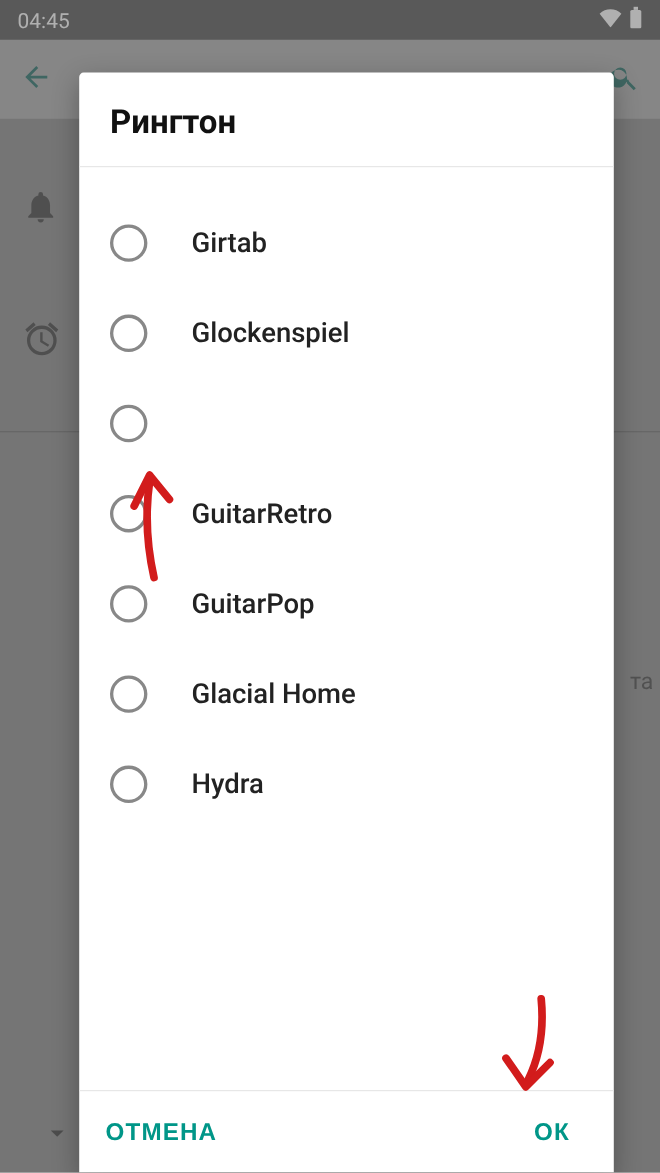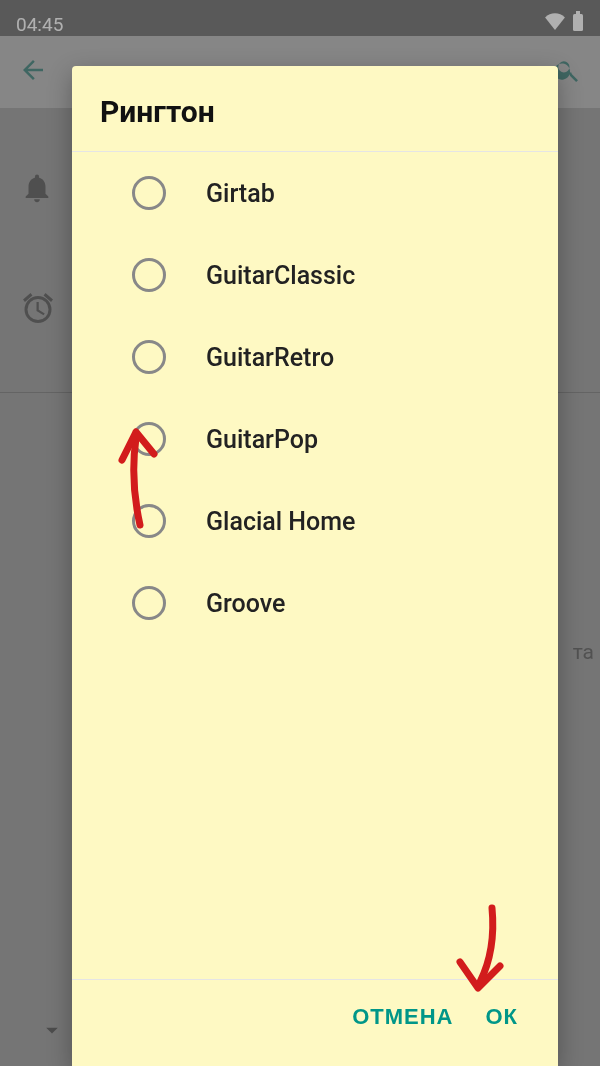--- a/index.html
+++ b/index.html
@@ -11,21 +11,21 @@
       position: relative;
       overflow: hidden;
     }
     .status-bar {
       position: absolute;
       top: 0; left: 0; right: 0;
       height: 36px;
       background: #7a7a7a;
       display: flex;
       justify-content: space-between;
-      align-items: flex-end;
+      align-items: center;
       padding: 0 16px;
       color: #fff;
       font-size: 19px;
       z-index: 1;
     }
     .status-icons { display: flex; align-items: center; gap: 6px; }
     .bg-page {
       position: absolute;
       top: 36px; left: 0; right: 0; bottom: 0;
       background: #a5a5a5;
@@ -69,38 +69,38 @@
       inset: 0;
       background: rgba(30,30,30,0.35);
       z-index: 2;
     }
     .dialog {
       position: absolute;
       top: 66px;
       left: 72px;
       right: 42px;
       bottom: 0;
-      background: #fef9c3;
+      background: #ffffff;
       border-radius: 4px 4px 0 0;
       box-shadow: 0 8px 24px rgba(0,0,0,0.3);
       z-index: 3;
       display: flex;
       flex-direction: column;
+      gap: 28px;
     }
     .dialog-title {
       padding: 28px 28px 22px 28px;
       font-size: 30px;
       font-weight: 700;
       color: #111;
       border-bottom: 1px solid #e5e5e5;
     }
     .options {
       flex: 1;
       overflow: hidden;
-      padding-left: 32px;
     }
     .option {
       display: flex;
       align-items: center;
       height: 82px;
       padding-left: 28px;
       cursor: pointer;
     }
     .radio {
       width: 34px; height: 34px;
@@ -122,23 +122,23 @@
       background: #009688;
     }
     .option-label {
       font-size: 25px;
       color: #222;
       font-weight: 500;
     }
     .dialog-actions {
       border-top: 1px solid #e5e5e5;
       display: flex;
-      justify-content: flex-end;
+      justify-content: space-between;
       gap: 32px;
-      padding: 24px 40px 36px 24px;
+      padding: 24px 40px 24px 24px;
     }
     .dialog-actions button {
       background: none;
       border: none;
       color: #009688;
       font-size: 22px;
       font-weight: 700;
       letter-spacing: 1px;
       cursor: pointer;
       text-transform: uppercase;
@@ -189,57 +189,60 @@
         </svg>
     </div>
     <div class="bg-row">
       <svg width="36" height="36" viewBox="0 0 24 24">
           <path d="M12 4a9 9 0 1 0 9 9 9 9 0 0 0-9-9zm0 16a7 7 0 1 1 7-7 7 7 0 0 1-7 7zM12.5 8H11v6l4.7 2.8.8-1.2-4-2.4zM7 2 2 6.4 3.3 8 8.3 3.6zM17 2l5 4.4L20.7 8 15.7 3.6z" fill="#3d3d3d"></path>
         </svg>
     </div>
     <div class="divider-h"></div>
     <div style="height:430px"></div>
   </div>
-  <span style="position:absolute; right:6px; top:604px; color:#4a4a4a; font-size:21px; opacity:.6">та</span>
+  <span style="position:absolute; right:6px; top:572px; color:#4a4a4a; font-size:21px; opacity:.6">та</span>
   <span class="bg-chevron">
     <svg width="28" height="28" viewBox="0 0 24 24">
         <path d="M7 10l5 5 5-5z" fill="#3d3d3d"></path>
       </svg>
   </span>
   <div class="bg-bottom-text">Звук будильника по умолчанию. Другие</div>
 </div>
 
 <div class="scrim"></div>
 
 <div class="dialog">
   <div class="dialog-title">Рингтон</div>
   <div class="options" id="options">
       <div class="option">
         <div class="radio"></div>
         <span class="option-label">Girtab</span>
       </div>
       <div class="option">
         <div class="radio"></div>
-        <span class="option-label">GuitarClassic</span>
+        <span class="option-label">Glockenspiel</span>
+      </div>
+      <div class="option">
+        <div class="radio"></div>
       </div>
       <div class="option">
         <div class="radio"></div>
         <span class="option-label">GuitarRetro</span>
       </div>
       <div class="option">
         <div class="radio"></div>
         <span class="option-label">GuitarPop</span>
       </div>
       <div class="option">
         <div class="radio"></div>
         <span class="option-label">Glacial Home</span>
       </div>
       <div class="option">
         <div class="radio"></div>
-        <span class="option-label">Groove</span>
+        <span class="option-label">Hydra</span>
       </div>
     </div>
   <div class="dialog-actions">
     <button>ОТМЕНА</button>
     <button>ОК</button>
   </div>
 </div>
 
 <svg class="annotation-arrow" style="left:108px; top:420px" width="60" height="110">
   <path d="M32 105 Q 22 60 28 18" stroke="#d21c1c" stroke-width="7" fill="none" stroke-linecap="round"></path>

